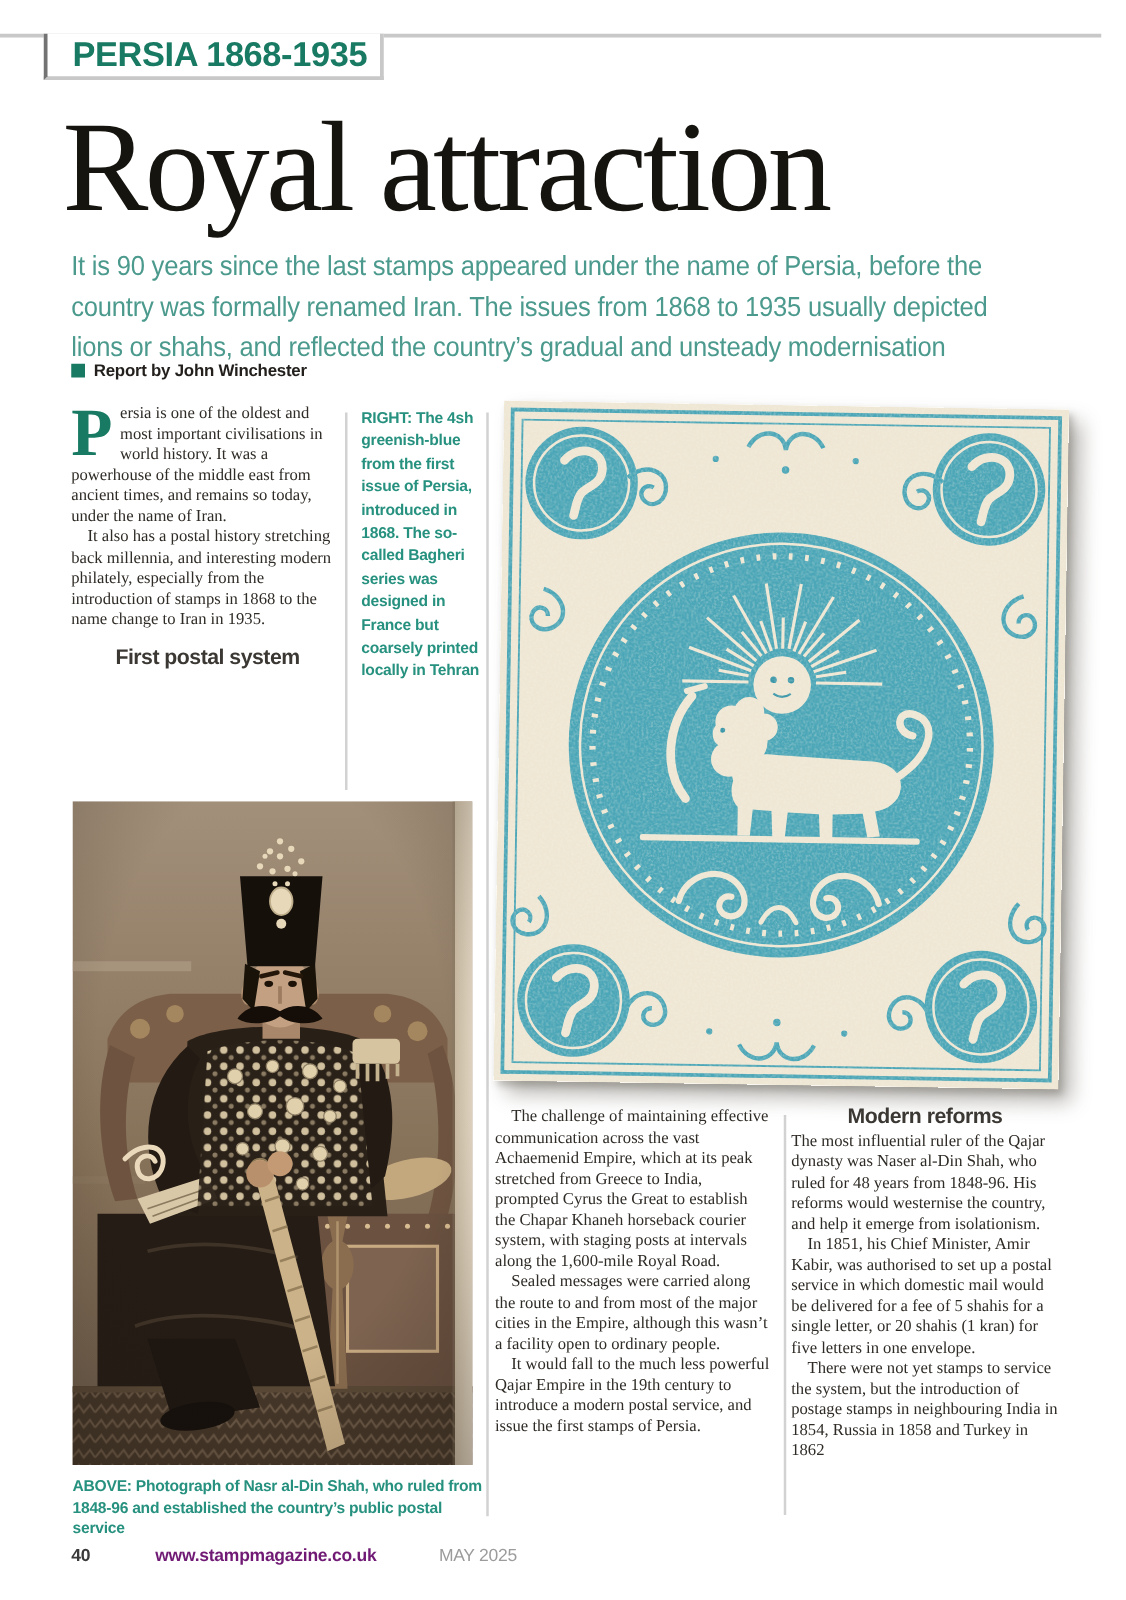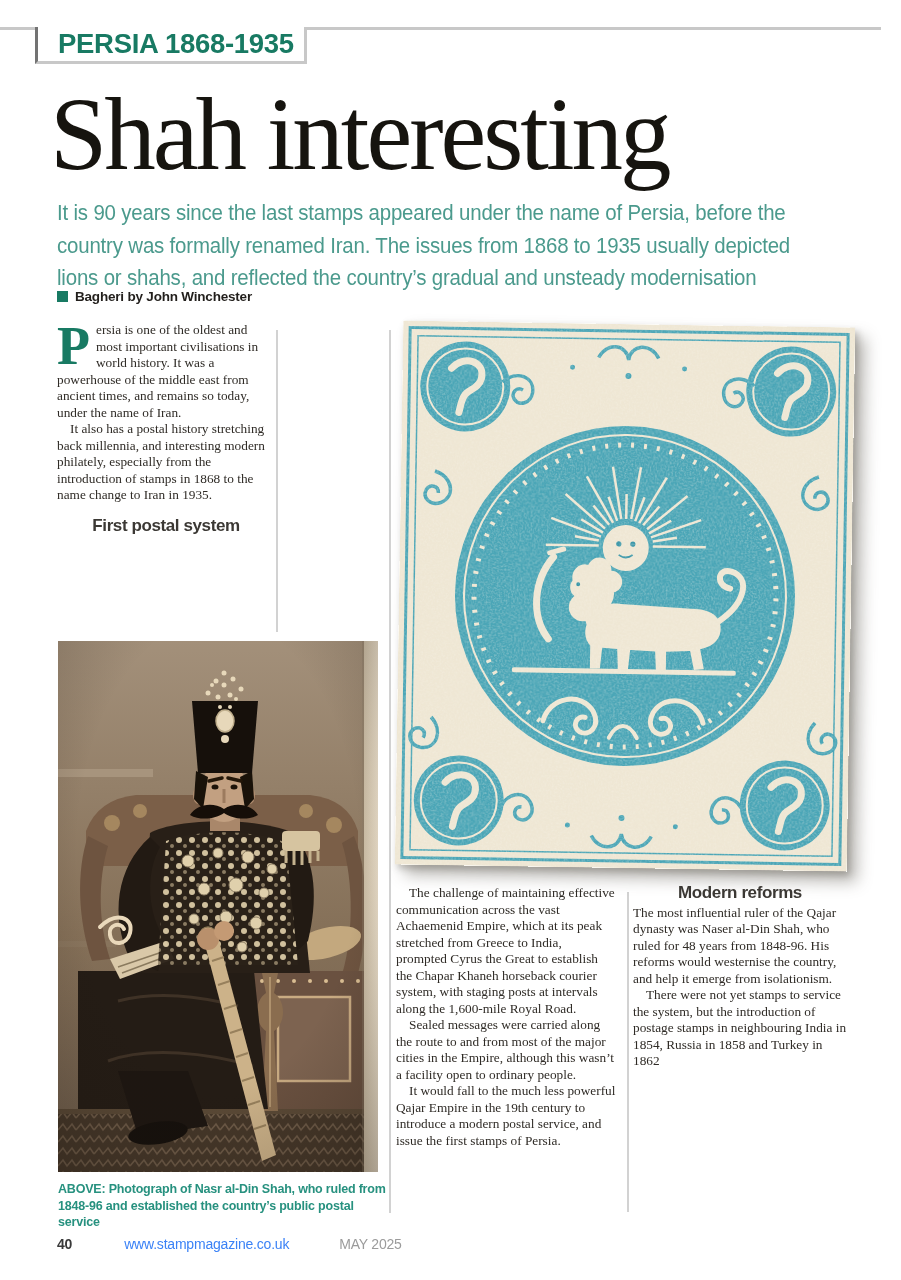--- a/index.html
+++ b/index.html
@@ -49,56 +49,57 @@
   .cap-photo{position:absolute;left:58px;top:1181px;width:334px;font-size:12.5px;line-height:16.5px;}
   
   .stamp-wrap{position:absolute;left:399px;top:324px;width:452px;height:544px;
       transform:rotate(0.9deg);box-shadow:10px 10px 16px rgba(80,75,65,0.40),3px 4px 6px rgba(80,75,65,0.28);}
   .photo-wrap{position:absolute;left:58px;top:641px;width:320px;height:531px;}
   svg{display:block;}
   
   .footer{position:absolute;left:57px;top:1236px;font-family:"Liberation Sans",sans-serif;
       font-size:14px;letter-spacing:-0.2px;display:flex;align-items:baseline;gap:42px;}
   .footer .pn{font-weight:700;color:#3a3a3a;margin-right:10px;}
-  .footer .site{font-weight:400;color:#3b82f6;margin-right:8px;}
+  .footer .site{font-weight:700;color:#701a75;margin-right:8px;}
   .footer .issue{font-weight:400;color:#9b9b9b;}
 </style>
 </head>
 <body>
 
 <div id="page">
 
   <div class="topline"></div>
   <div class="kicker-box">
     <span class="kicker-label">PERSIA 1868-1935</span>
   </div>
 
-  <div class="headline">Shah interesting</div>
+  <div class="headline">Royal attraction</div>
 
   <div class="standfirst">
     <div>It is 90 years since the last stamps appeared under the name of Persia, before the</div>
     <div>country was formally renamed Iran. The issues from 1868 to 1935 usually depicted</div>
     <div>lions or shahs, and reflected the country’s gradual and unsteady modernisation</div>
   </div>
 
   <div class="byline">
     <span class="sq"></span>
-    <span class="txt">Bagheri by John Winchester</span>
+    <span class="txt">Report by John Winchester</span>
   </div>
 
   <div class="bodycol col-left">
     <p><span class="dropcap">P</span><span>ersia is one of the oldest and most important civilisations in world history. It was a powerhouse of the middle east from ancient times, and remains so today, under the name of Iran.</span></p>
     <p class="ind">It also has a postal history stretching back millennia, and interesting modern philately, especially from the introduction of stamps in 1868 to the name change to Iran in 1935.</p>
     <div class="subhead">First postal system</div>
   </div>
 
   <div class="vrule vr1"></div>
   <div class="vrule vr2"></div>
   <div class="vrule vr3"></div>
 
+  <div class="cap cap-stamp">RIGHT: The 4sh greenish-blue from the first issue of Persia, introduced in 1868. The so-called Bagheri series was designed in France but coarsely printed locally in Tehran</div>
 
   <div class="stamp-wrap">
     <svg width="452" height="544" viewBox="0 0 452 544">
       <defs>
         <filter id="sp" x="0" y="0" width="100%" height="100%">
           <feTurbulence type="fractalNoise" baseFrequency="0.55" numOctaves="2" seed="3"></feTurbulence>
           <feColorMatrix type="matrix" values="0 0 0 0 0.937  0 0 0 0 0.906  0 0 0 0 0.831  1.4 0 0 0 -0.55"></feColorMatrix>
         </filter>
         <path id="crl" d="M0,0 C10,-16 30,-14 32,2 C33,13 23,19 16,13 C11,8 15,0 22,2" fill="none" stroke="#4ba6b7" stroke-width="3.5"></path>
         <path id="num" d="M-14,-18 C -2,-32 20,-26 16,-8 C 14,1 4,3 0,8 C -4,13 -4,19 -6,26" fill="none" stroke="#efe7d4" stroke-width="7" stroke-linecap="round"></path>
@@ -352,20 +353,21 @@
 
   <div class="bodycol col-mid">
     <p class="ind">The challenge of maintaining effective communication across the vast Achaemenid Empire, which at its peak stretched from Greece to India, prompted Cyrus the Great to establish the Chapar Khaneh horseback courier system, with staging posts at intervals along the 1,600-mile Royal Road.</p>
     <p class="ind">Sealed messages were carried along the route to and from most of the major cities in the Empire, although this wasn’t a facility open to ordinary people.</p>
     <p class="ind">It would fall to the much less powerful Qajar Empire in the 19th century to introduce a modern postal service, and issue the first stamps of Persia.</p>
   </div>
 
   <div class="bodycol col-right">
     <div class="subhead first">Modern reforms</div>
     <p>The most influential ruler of the Qajar dynasty was Naser al-Din Shah, who ruled for 48 years from 1848-96. His reforms would westernise the country, and help it emerge from isolationism.</p>
+    <p class="ind">In 1851, his Chief Minister, Amir Kabir, was authorised to set up a postal service in which domestic mail would be delivered for a fee of 5 shahis for a single letter, or 20 shahis (1 kran) for five letters in one envelope.</p>
     <p class="ind">There were not yet stamps to service the system, but the introduction of postage stamps in neighbouring India in 1854, Russia in 1858 and Turkey in 1862</p>
   </div>
 
   <div class="footer">
     <span class="pn">40</span>
     <span class="site">www.stampmagazine.co.uk</span>
     <span class="issue">MAY 2025</span>
   </div>
 
 </div>

